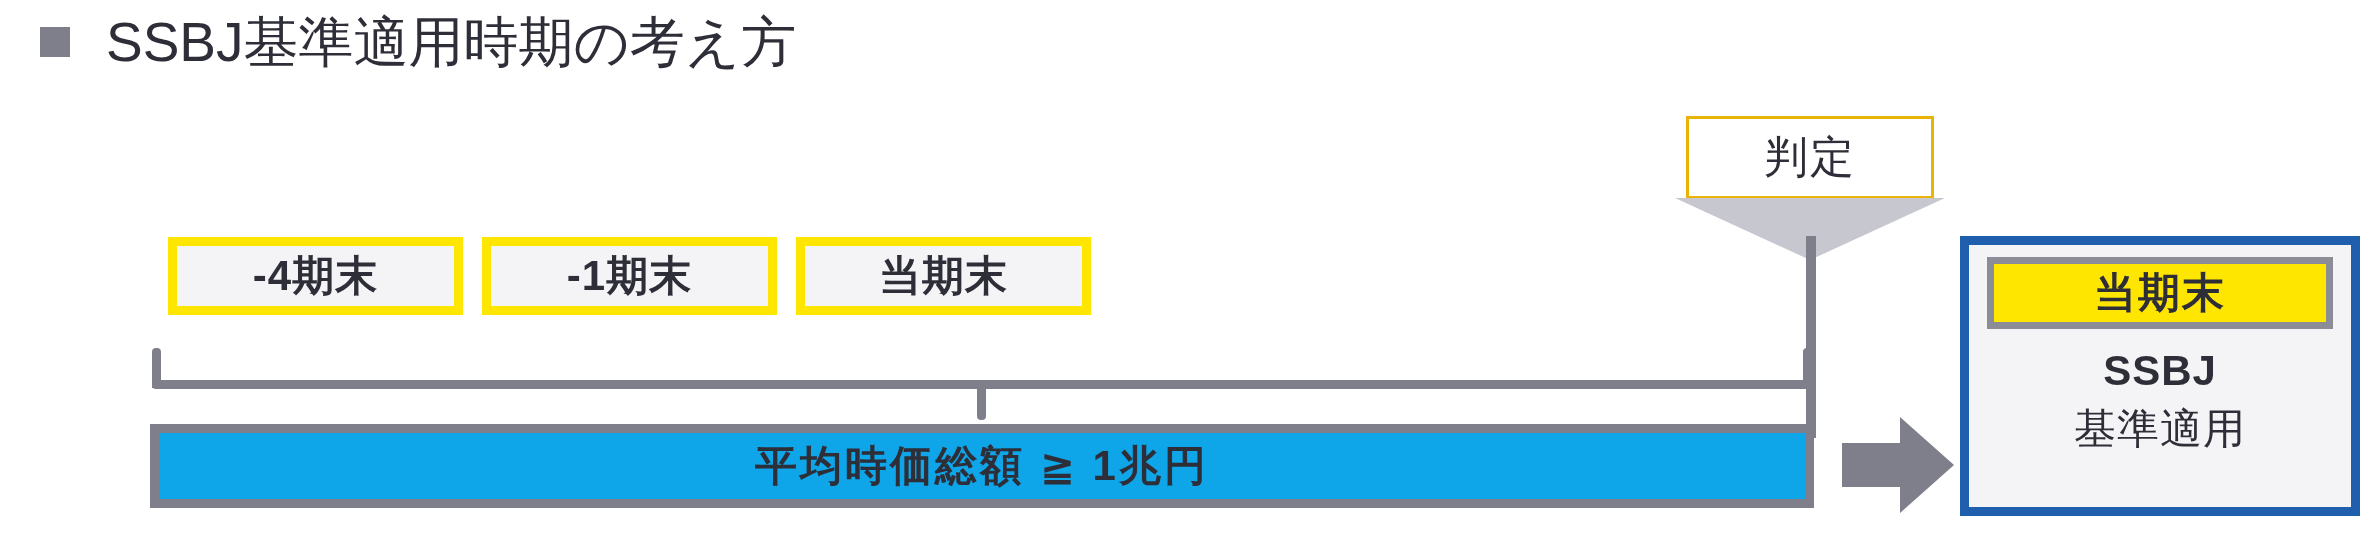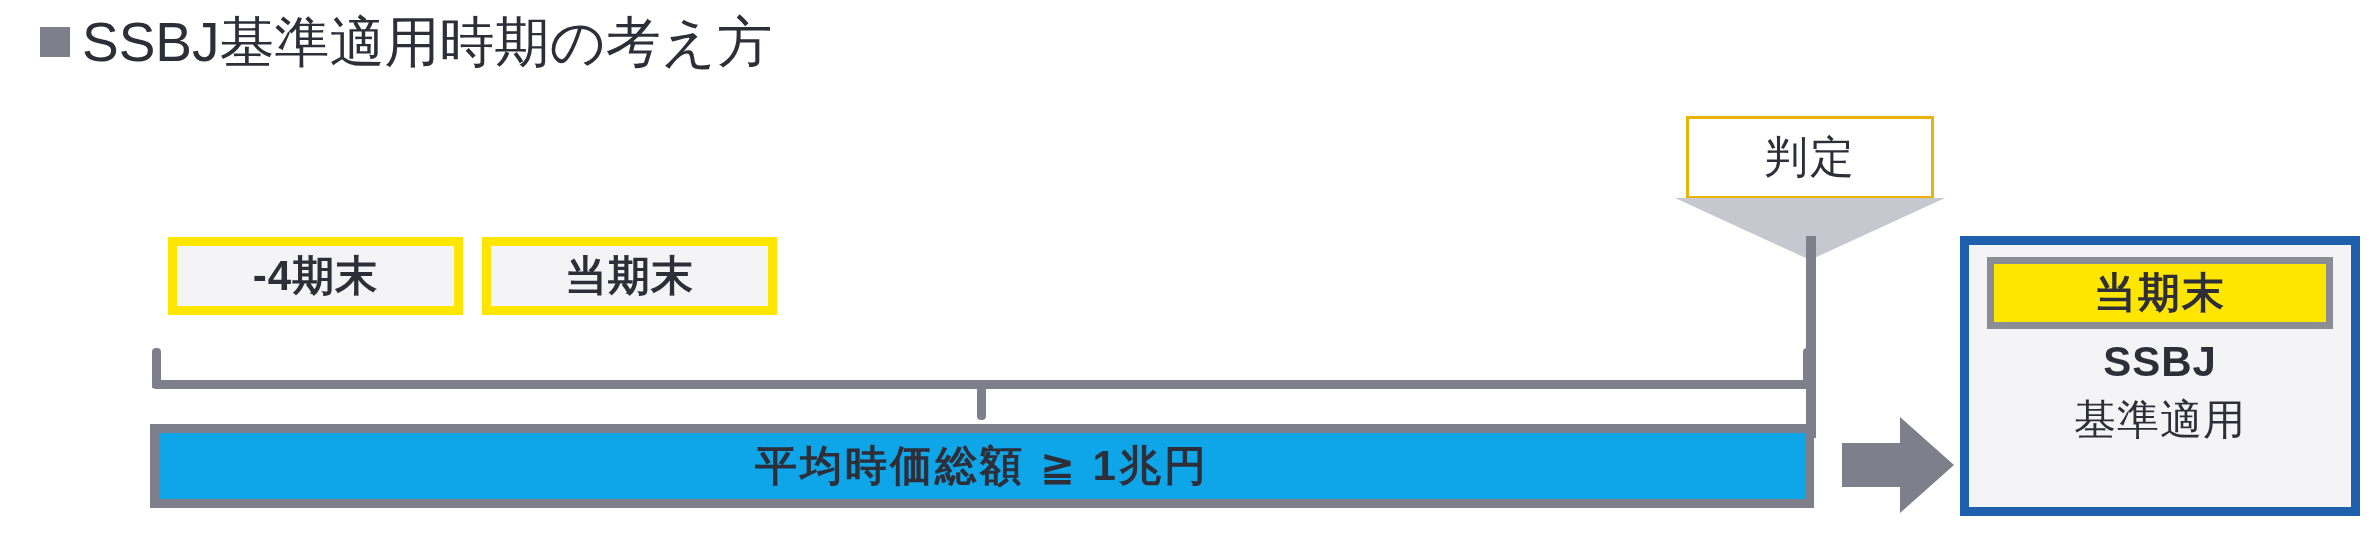--- a/index.html
+++ b/index.html
@@ -18,21 +18,21 @@
     overflow: hidden;
   }
 
   
   #title-row {
     position: absolute;
     left: 40px;
     top: 12px;
     display: flex;
     align-items: center;
-    gap: 12px;
+    gap: 36px;
   }
   #title-bullet {
     width: 30px;
     height: 30px;
     background: #7F7F8C;
     flex: 0 0 auto;
   }
   #title-text {
     font-size: 55px;
     line-height: 1.1;
@@ -217,21 +217,21 @@
     justify-content: center;
   }
   #result-period-label {
     font-size: 42px;
     font-weight: bold;
     color: #2E2E38;
     letter-spacing: 2px;
     white-space: nowrap;
   }
   #result-line1 {
-    margin-top: 9px;
+    margin-top: 18px;
     font-size: 42px;
     font-weight: bold;
     color: #2E2E38;
     letter-spacing: 1px;
     white-space: nowrap;
     text-align: right;
   }
   #result-line2 {
     margin-top: 6px;
     font-size: 42px;
@@ -258,20 +258,25 @@
   <div id="judge-connector"></div>
 
   <div id="periods">
     <div class="period-box">
       <div class="period-inner">
         <span class="period-label">-4期末</span>
       </div>
     </div>
     <div class="period-box">
       <div class="period-inner">
+        <span class="period-label">-1期末</span>
+      </div>
+    </div>
+    <div class="period-box">
+      <div class="period-inner">
         <span class="period-label">当期末</span>
       </div>
     </div>
   </div>
 
   <div id="brace">
     <div id="brace-cap-left"></div>
     <div id="brace-line"></div>
     <div id="brace-cap-right"></div>
     <div id="brace-tick"></div>

